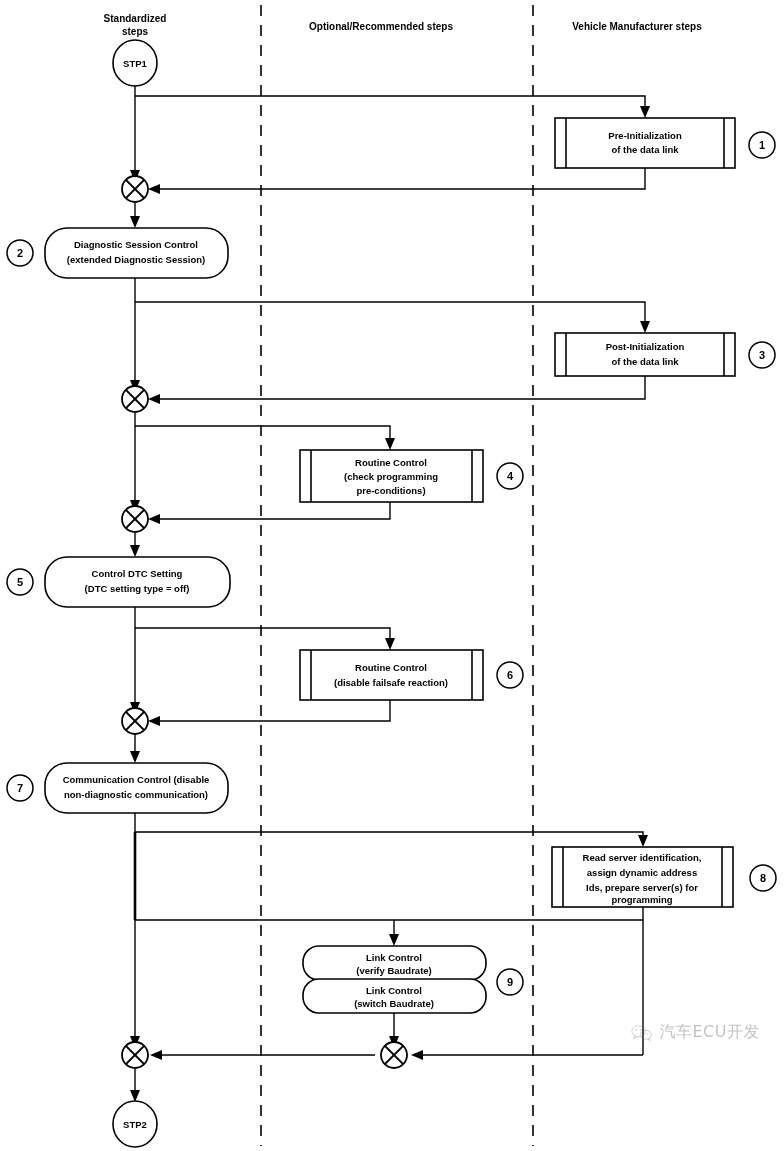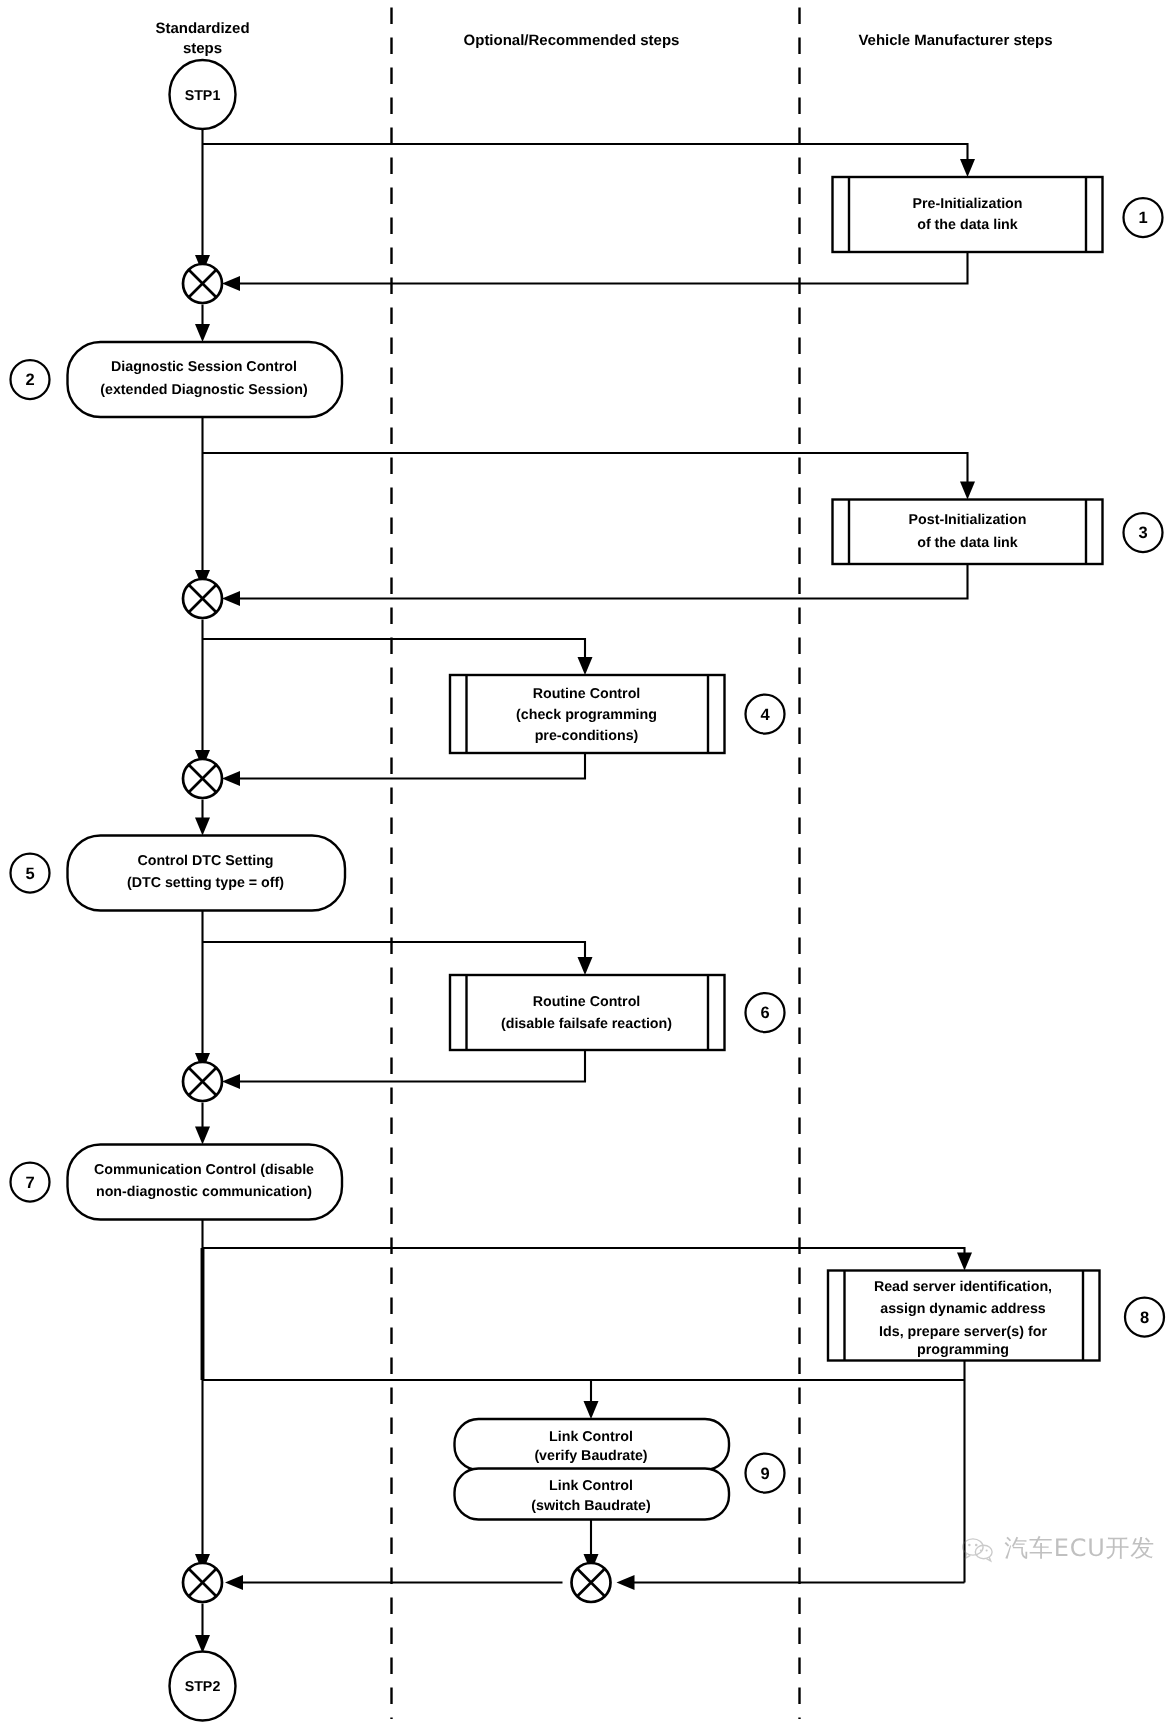--- a/index.html
+++ b/index.html
@@ -92,21 +92,21 @@
     fill: none;
   }
   .lane-divider {
     stroke: #000000;
     stroke-width: 1.6;
     stroke-dasharray: 11 9;
     fill: none;
   }
   .watermark {
     position: absolute;
-    right: 14px;
+    right: 24px;
     bottom: 20px;
     display: flex;
     align-items: center;
     gap: 7px;
     opacity: 0.34;
     pointer-events: none;
   }
   .watermark-label {
     font-family: "DejaVu Sans", sans-serif;
     font-size: 16px;

